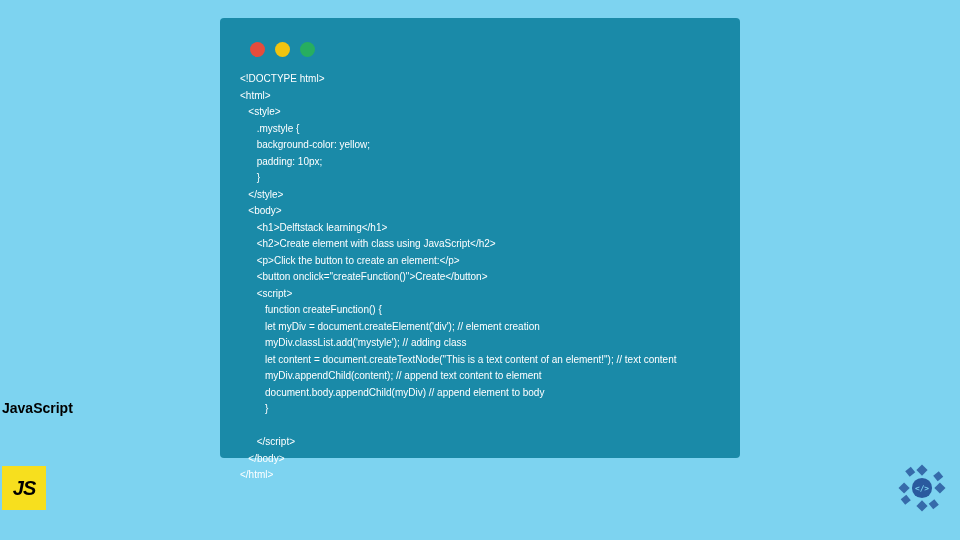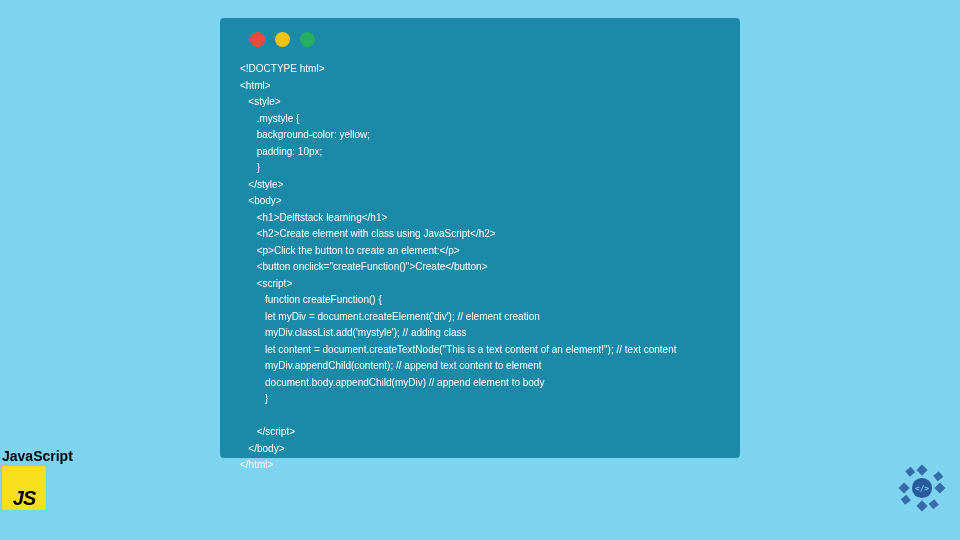--- a/index.html
+++ b/index.html
@@ -12,21 +12,21 @@
       overflow: hidden;
     }
     .code-window {
       position: absolute;
       top: 18px;
       left: 220px;
       width: 520px;
       height: 440px;
       background: #1a8aa8;
       border-radius: 4px;
-      padding: 14px 20px 14px 20px;
+      padding: 24px 20px 14px 20px;
     }
     .window-dots {
       display: flex;
       gap: 10px;
       margin-bottom: 14px;
       margin-left: 10px;
     }
     .dot {
       width: 15px;
       height: 15px;
@@ -42,33 +42,34 @@
       white-space: pre;
       font-family: Arial, sans-serif;
     }
     .js-badge {
       position: absolute;
       left: 2px;
       bottom: 30px;
       display: flex;
       flex-direction: column;
       align-items: flex-start;
+      gap: 48px;
     }
     .js-label {
       color: #000;
       font-size: 14px;
       font-weight: bold;
       margin-bottom: 2px;
     }
     .js-logo {
       width: 44px;
       height: 44px;
       background: #f7df1e;
       display: flex;
-      align-items: flex-end;
+      align-items: center;
       justify-content: center;
     }
     .js-logo-text {
       color: #000;
       font-size: 20px;
       font-weight: 900;
       font-style: italic;
       letter-spacing: -1px;
     }
     .delftstack-badge {

